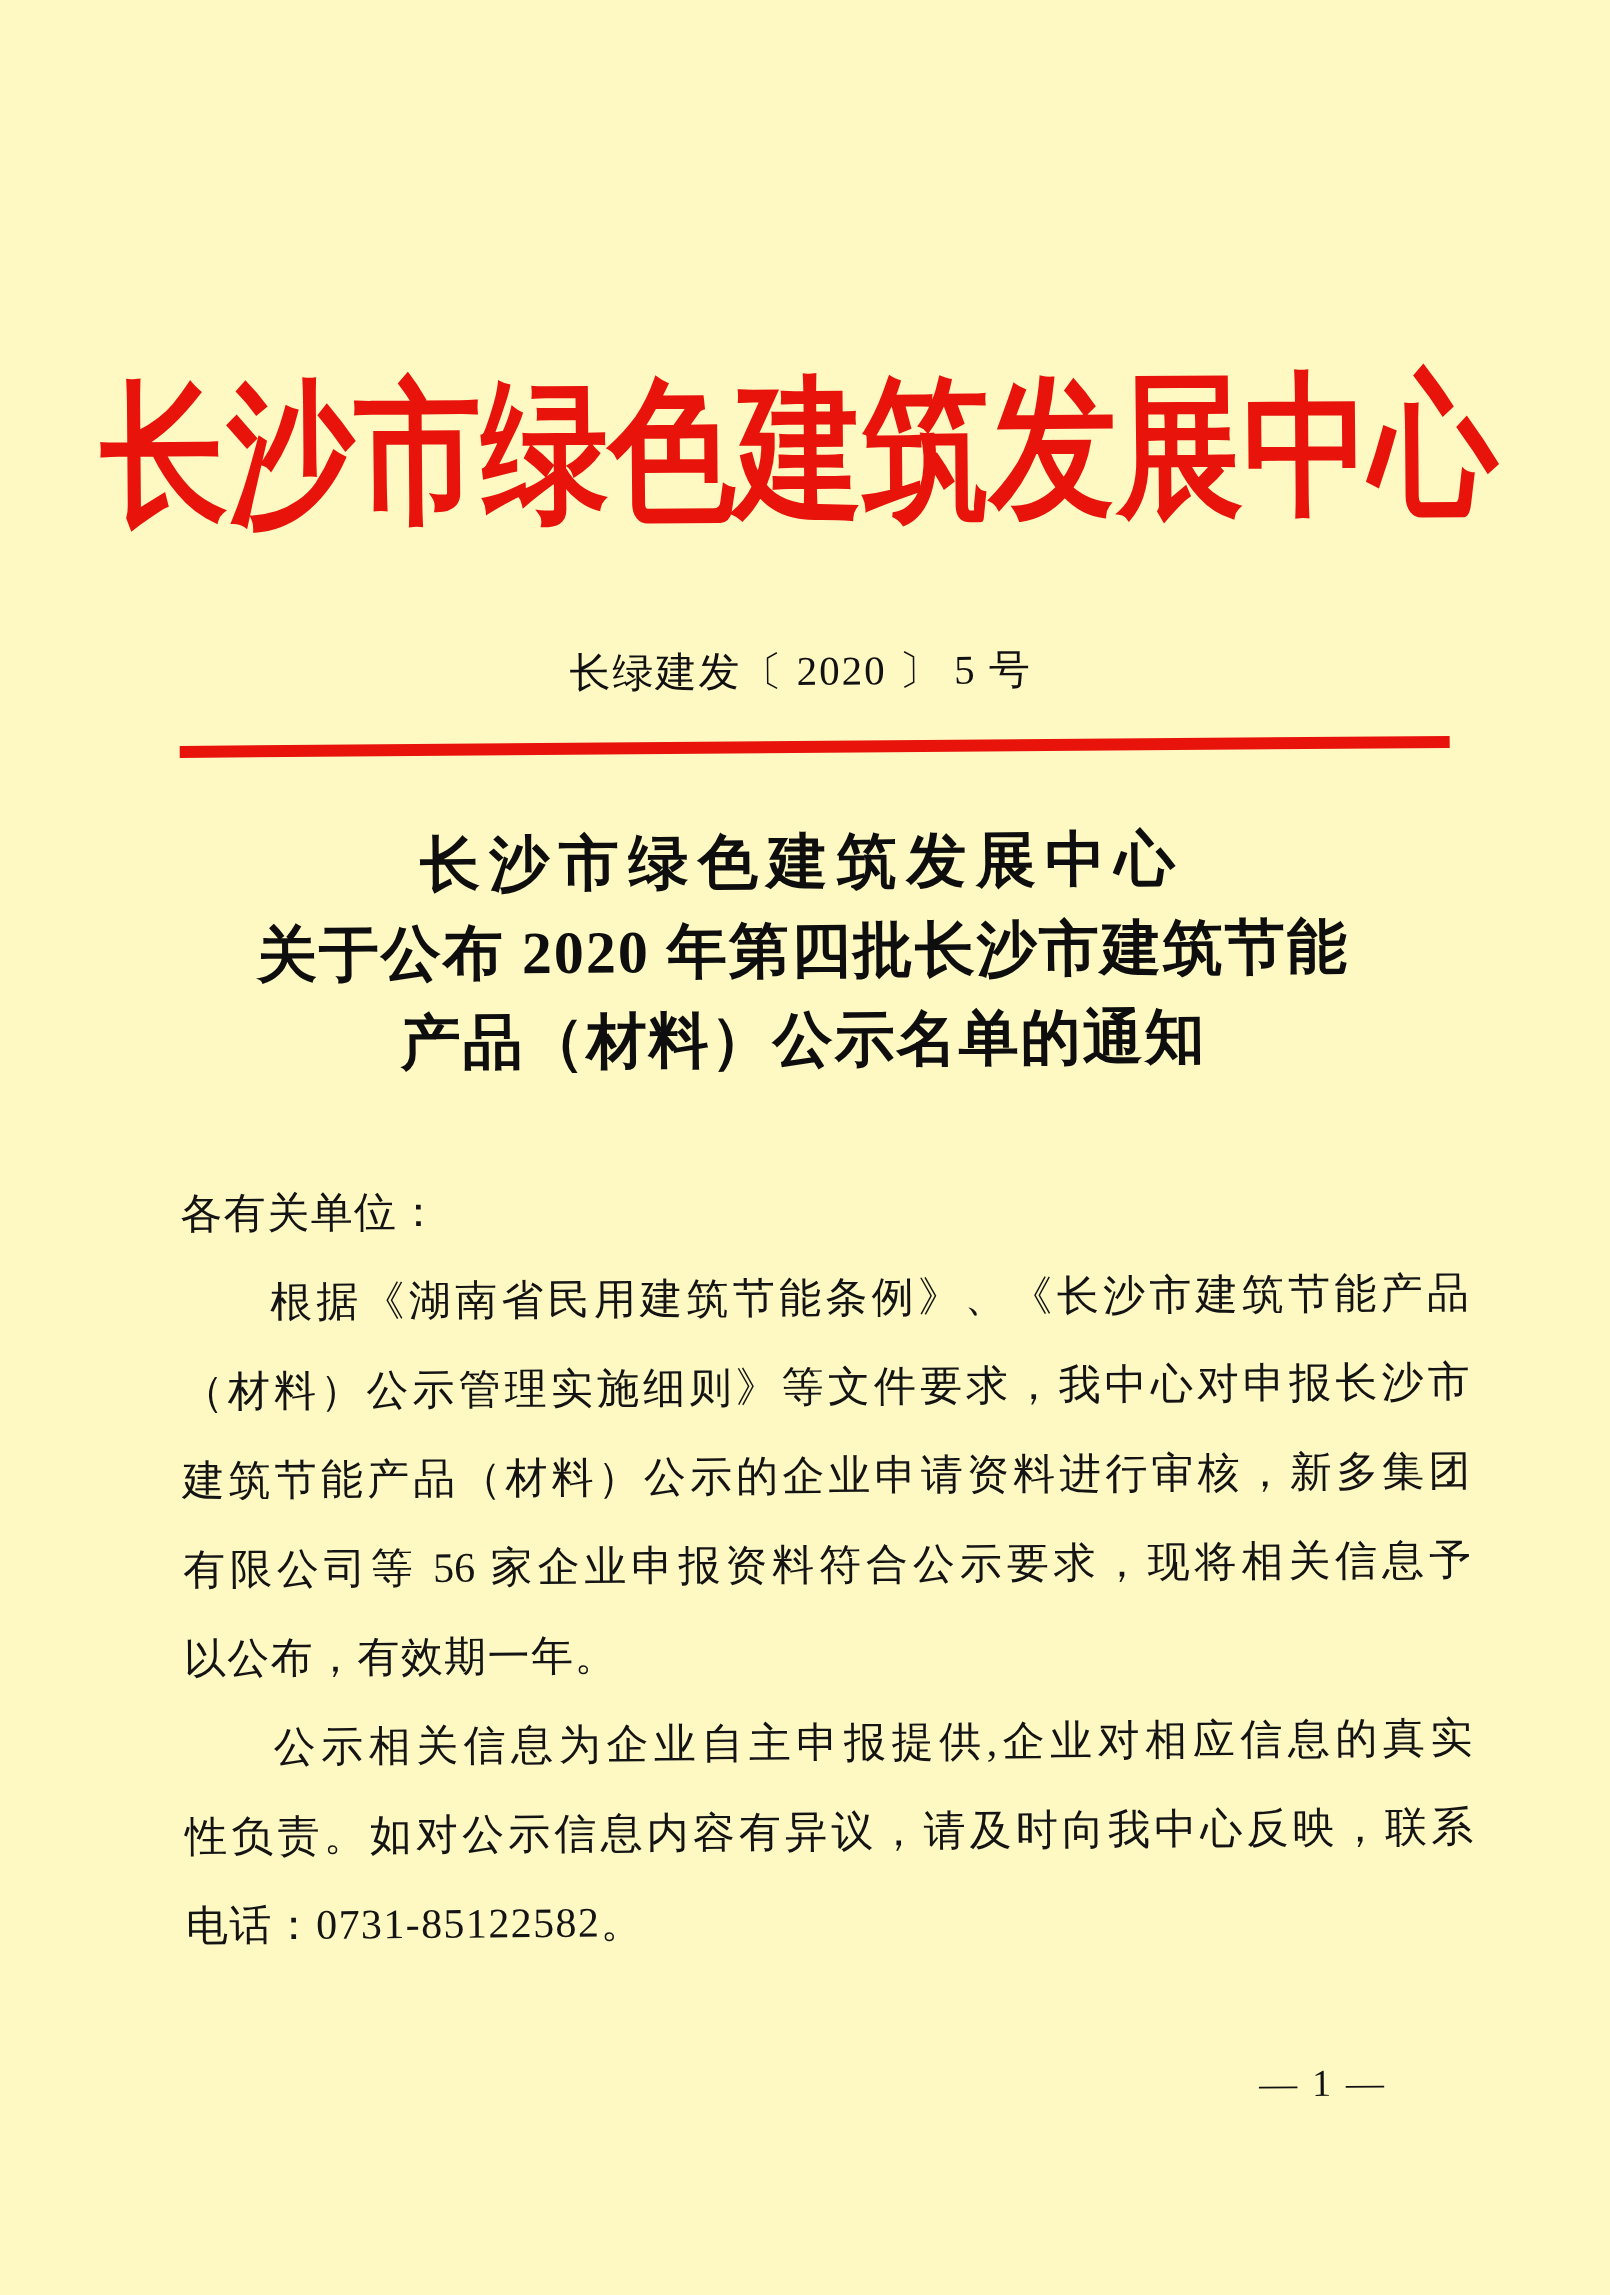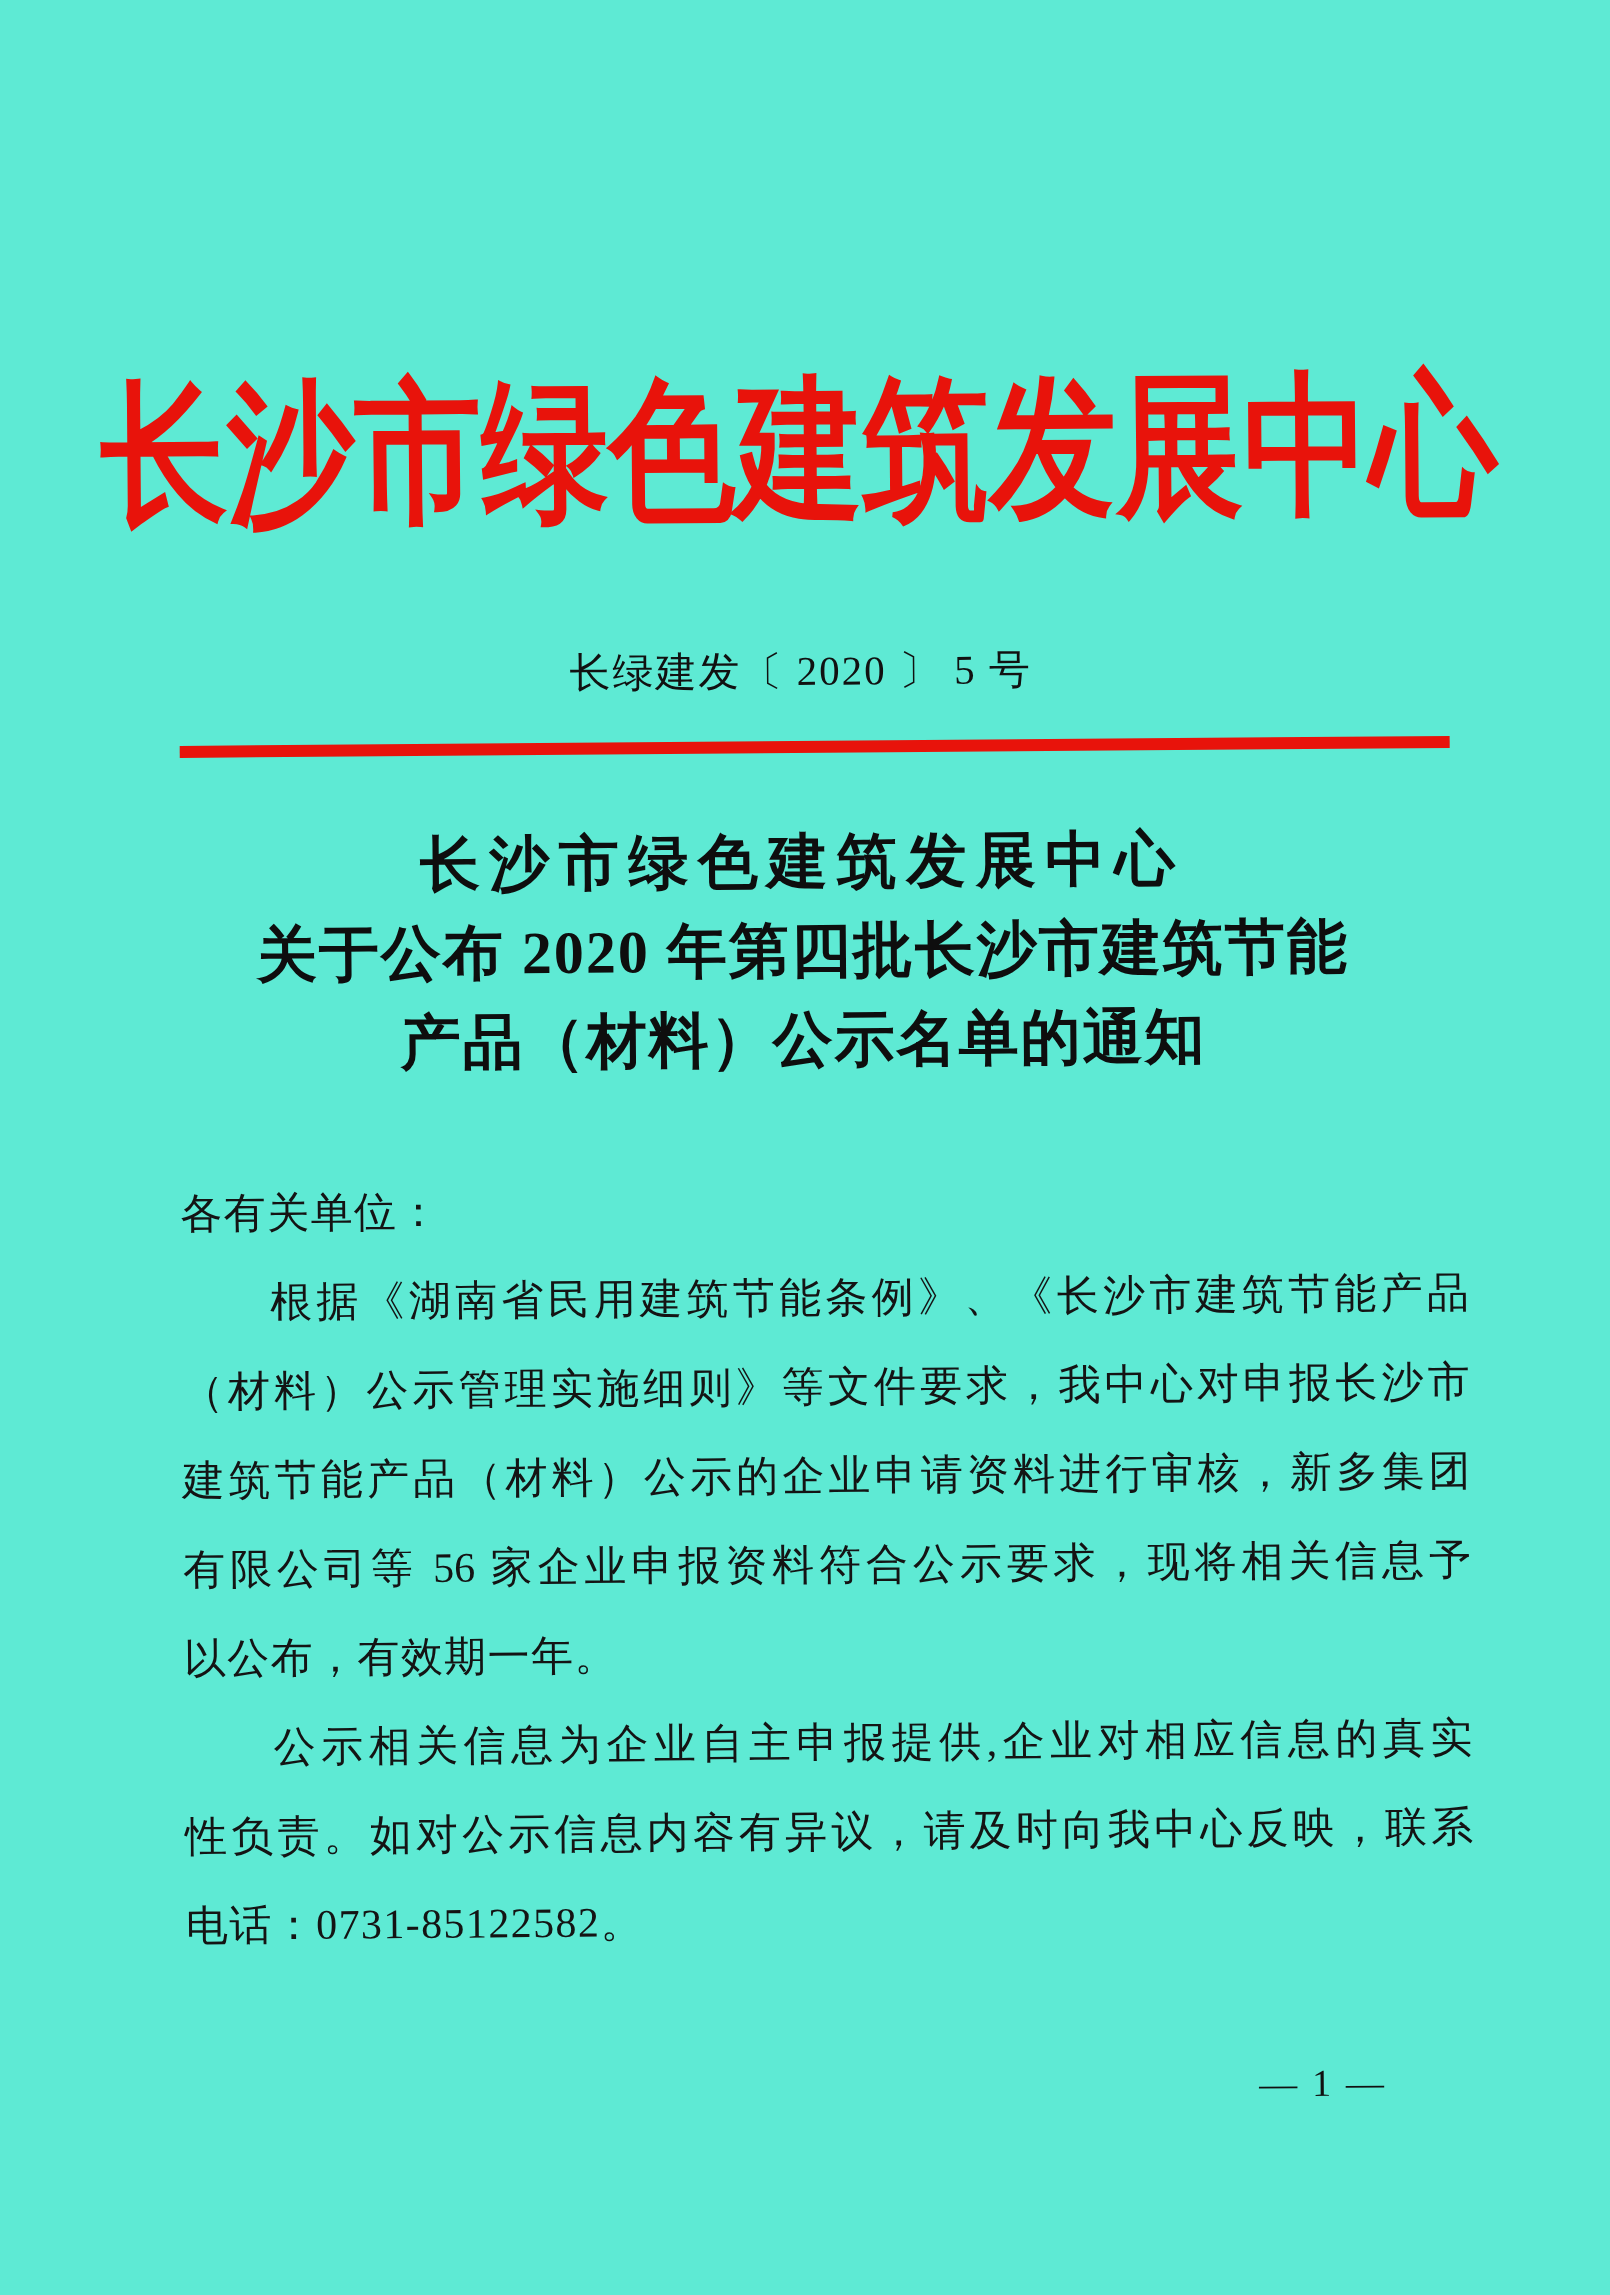--- a/index.html
+++ b/index.html
@@ -4,21 +4,21 @@
 <style>
   html, body {
     margin: 0;
     padding: 0;
     background: #ffffff;
   }
   .sheet {
     position: relative;
     width: 1611px;
     height: 2295px;
-    background: #5eead4;
+    background: #fef9c3;
     overflow: hidden;
     font-family: "Liberation Serif", "DejaVu Serif", serif;
     color: #161616;
   }
   
   .content {
     position: absolute;
     inset: 0;
     transform: rotate(-0.45deg);
     transform-origin: 805px 1296px;

